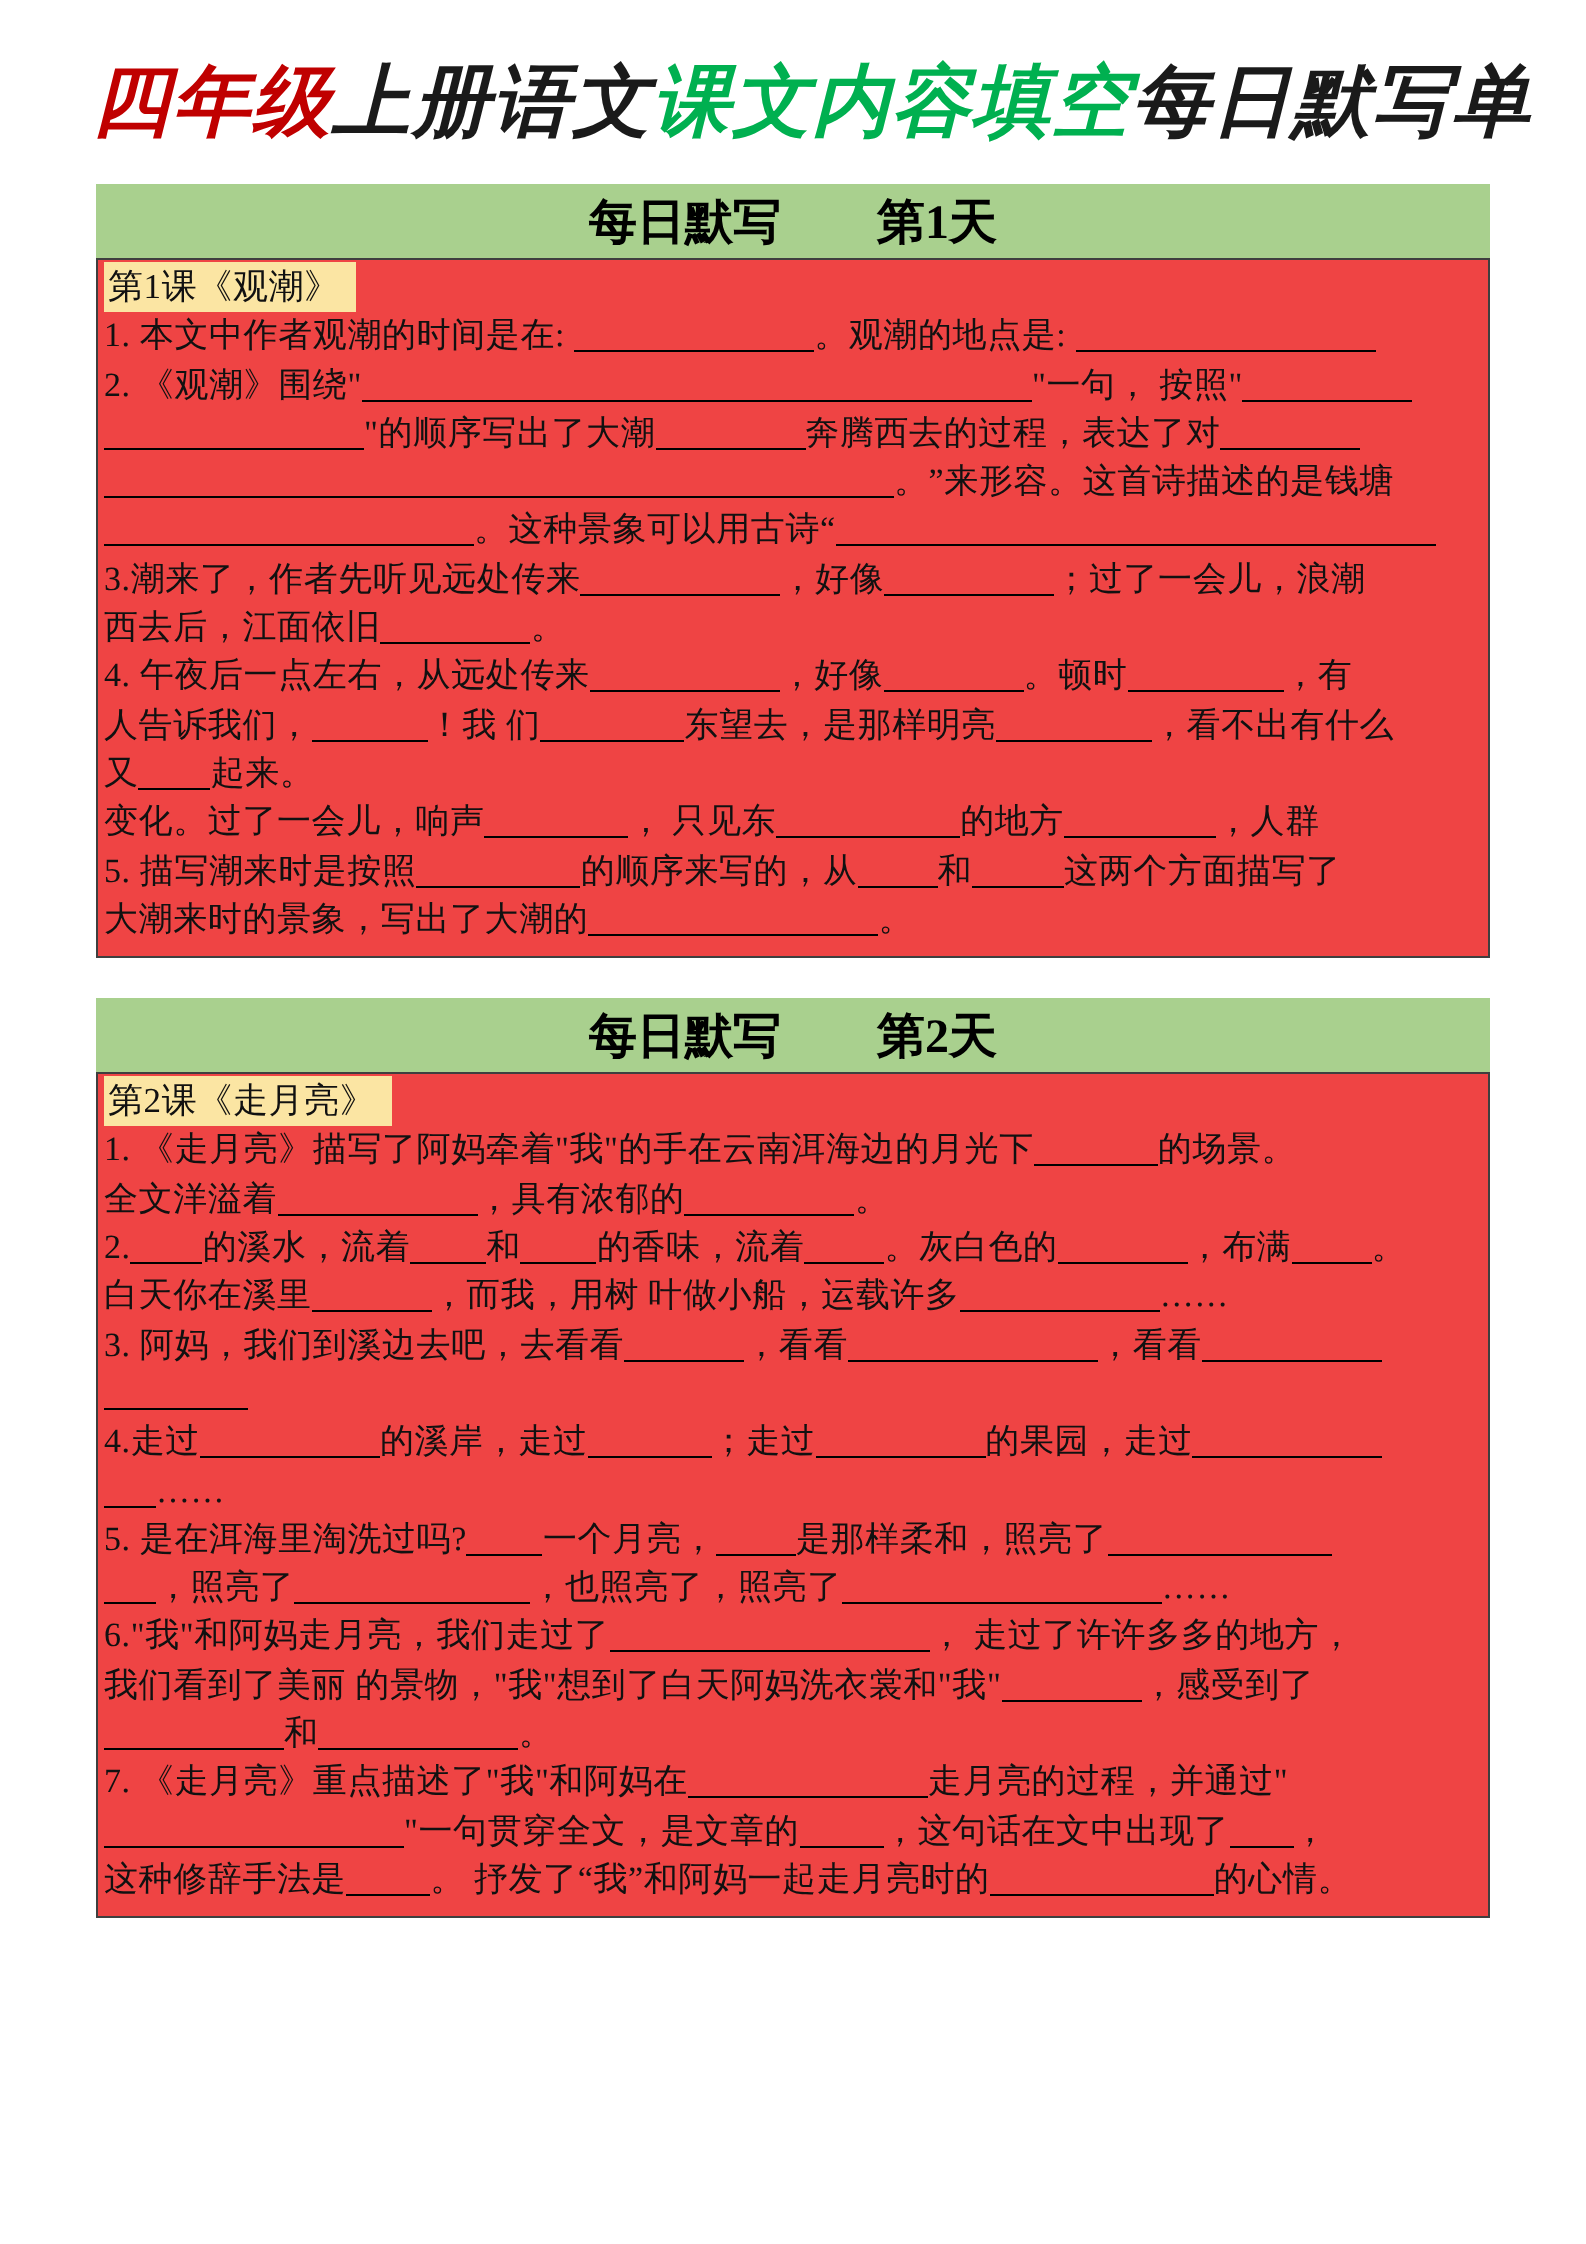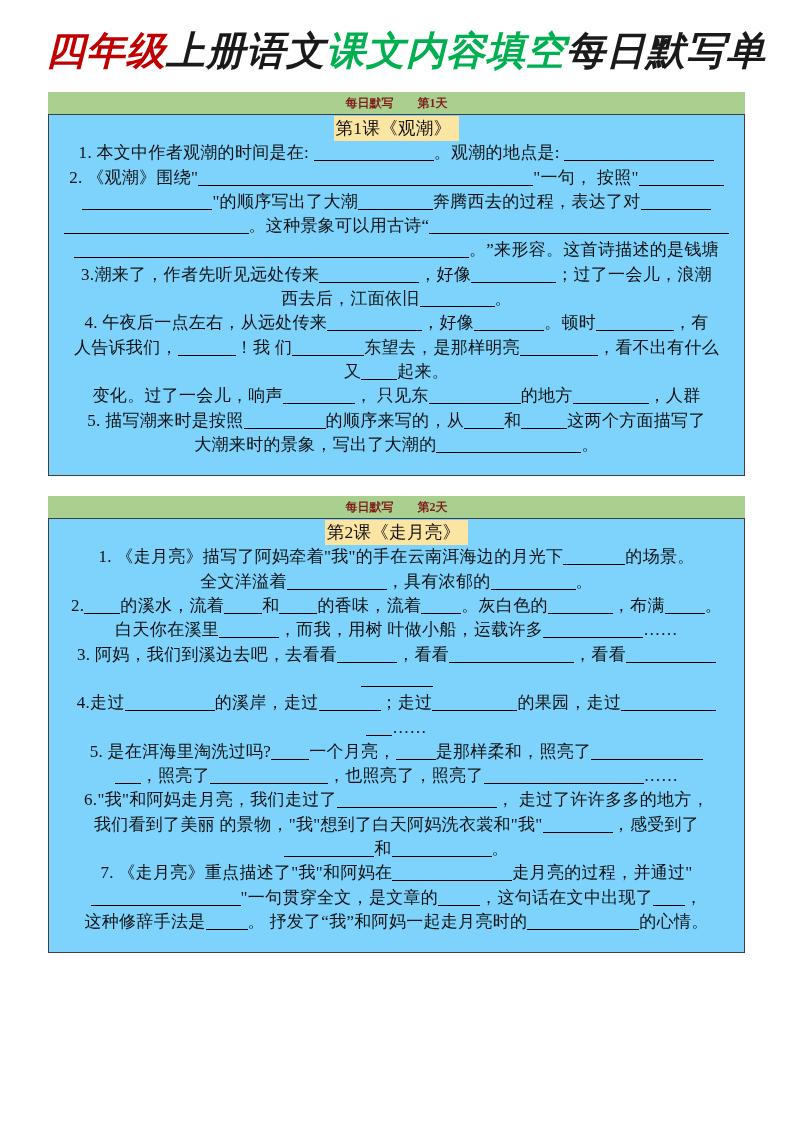--- a/index.html
+++ b/index.html
@@ -17,30 +17,29 @@
     white-space:nowrap;
     font-style:italic;
   }
   .t-red   { color:#c00000; }
   .t-black { color:#1a1a1a; }
   .t-green { color:#00b050; }
   .section { margin:0 48px 20px 48px; width:697px; }
   .bar {
     background:#a9d08e;
     text-align:center;
-    font-weight:bold; font-size:12px;
+    font-weight:bold; font-size:24px;
     padding:3px 0 2px 0;
     white-space:pre;
-    color:#7f1d1d;
+    color:#000000;
   }
   .box {
     border:1.5px solid #3f3f3f;
-    padding:1px 3px 18px 3px;
-    background:#7dd3fc;
-    text-align:center;
+    padding:1px 3px 6px 3px;
+    background:#ef4444;
   }
   .line {
     line-height:24.3px;
     font-size:17px;
     white-space:nowrap;
     letter-spacing:0.3px;
   }
   .lesson {
     display:inline-block;
     background:#fbe5a3;
@@ -62,22 +61,22 @@
   <h1 class="title"><span class="t-red">四年级</span><span class="t-black">上册语文</span><span class="t-green">课文内容填空</span><span class="t-black">每日默写单</span></h1>
 
   <div class="section">
     <div class="bar"><span>每日默写　　第1天</span></div>
     <div class="box">
       <div class="line"><span class="lesson">第1课《观潮》</span></div>
       <div>
           <div class="line"><span>1. 本文中作者观潮的时间是在: </span><span class="blank" style="width: 120px;"></span><span>。观潮的地点是: </span><span class="blank" style="width: 150px;"></span></div>
           <div class="line"><span>2. 《观潮》围绕"</span><span class="blank" style="width: 335px;"></span><span>"一句， 按照"</span><span class="blank" style="width: 85px;"></span></div>
           <div class="line"><span class="blank" style="width: 130px;"></span><span>"的顺序写出了大潮</span><span class="blank" style="width: 75px;"></span><span>奔腾西去的过程，表达了对</span><span class="blank" style="width: 70px;"></span></div>
+          <div class="line"><span class="blank" style="width: 395px;"></span><span>。”来形容。这首诗描述的是钱塘</span></div>
           <div class="line"><span class="blank" style="width: 185px;"></span><span>。这种景象可以用古诗“</span><span class="blank" style="width: 300px;"></span></div>
-          <div class="line"><span class="blank" style="width: 395px;"></span><span>。”来形容。这首诗描述的是钱塘</span></div>
           <div class="line"><span>3.潮来了，作者先听见远处传来</span><span class="blank" style="width: 100px;"></span><span>，好像</span><span class="blank" style="width: 85px;"></span><span>；过了一会儿，浪潮</span></div>
           <div class="line"><span>西去后，江面依旧</span><span class="blank" style="width: 75px;"></span><span>。</span></div>
           <div class="line"><span>4. 午夜后一点左右，从远处传来</span><span class="blank" style="width: 95px;"></span><span>，好像</span><span class="blank" style="width: 70px;"></span><span>。顿时</span><span class="blank" style="width: 78px;"></span><span>，有</span></div>
           <div class="line"><span>人告诉我们，</span><span class="blank" style="width: 58px;"></span><span>！我 们</span><span class="blank" style="width: 72px;"></span><span>东望去，是那样明亮</span><span class="blank" style="width: 78px;"></span><span>，看不出有什么</span></div>
           <div class="line"><span>又</span><span class="blank" style="width: 36px;"></span><span>起来。</span></div>
           <div class="line"><span>变化。过了一会儿，响声</span><span class="blank" style="width: 72px;"></span><span>， 只见东</span><span class="blank" style="width: 92px;"></span><span>的地方</span><span class="blank" style="width: 76px;"></span><span>，人群</span></div>
           <div class="line"><span>5. 描写潮来时是按照</span><span class="blank" style="width: 82px;"></span><span>的顺序来写的，从</span><span class="blank" style="width: 40px;"></span><span>和</span><span class="blank" style="width: 46px;"></span><span>这两个方面描写了</span></div>
           <div class="line"><span>大潮来时的景象，写出了大潮的</span><span class="blank" style="width: 145px;"></span><span>。</span></div>
         </div>
     </div>

